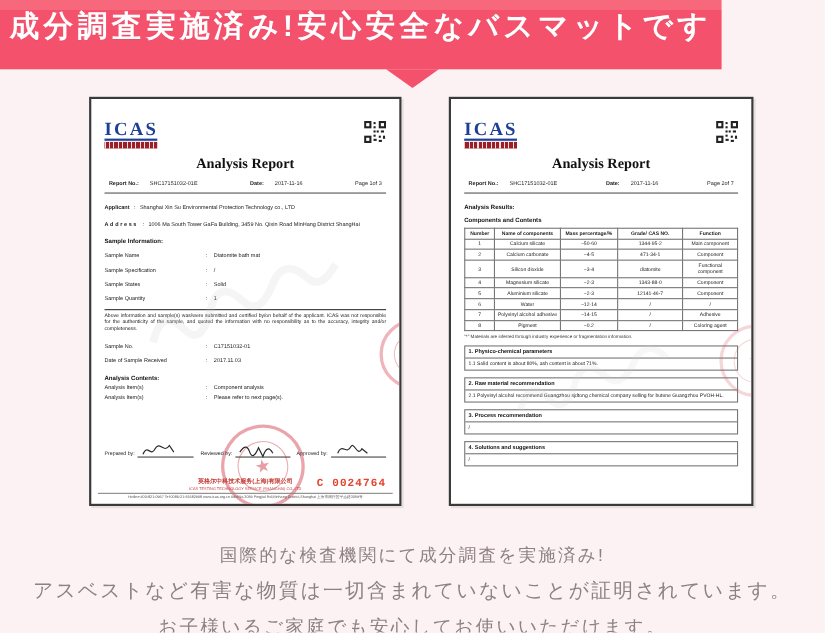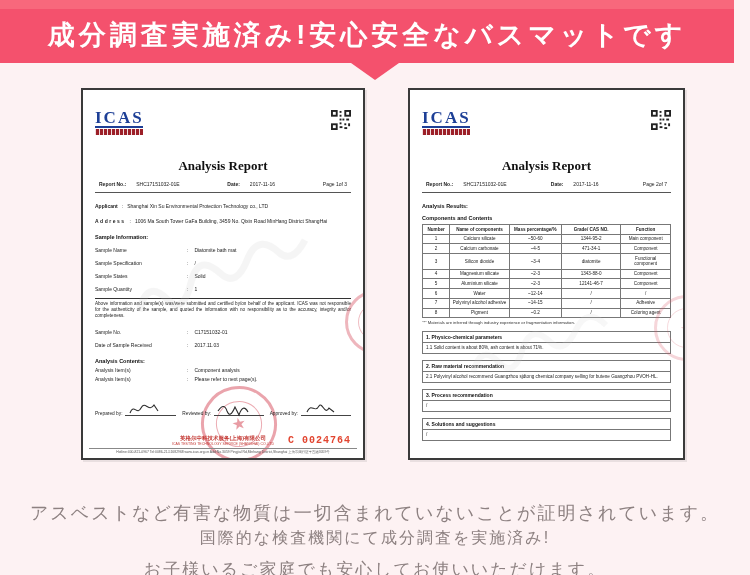--- a/index.html
+++ b/index.html
@@ -3,23 +3,23 @@
 <meta charset="utf-8">
 <style>
   html,body{margin:0;padding:0;}
   body{
     width:750px;height:575px;position:relative;overflow:hidden;
     background:#fdf2f3;
     font-family:"Liberation Sans","DejaVu Sans",sans-serif;
   }
   
   .banner{
-    position:absolute;left:0;top:0;width:734px;height:63px;
+    position:absolute;left:0;top:0;width:656px;height:63px;
     background:linear-gradient(180deg,#f8687c 0px,#f8687c 9px,#f4516d 9px);
-    display:flex;align-items:center;justify-content:center;
+    display:flex;justify-content:center;
   }
   .banner-text{
     color:#ffffff;font-size:27px;font-weight:800;letter-spacing:4px;
     padding-top:6px;white-space:nowrap;
     text-shadow:0 1px 0 rgba(0,0,0,0.04);
   }
   .banner-triangle{
     position:absolute;left:351px;top:63px;width:0;height:0;
     border-left:24px solid transparent;border-right:24px solid transparent;
     border-top:17px solid #f4516d;
@@ -41,21 +41,21 @@
     color:#1d3f96;font-size:17px;font-weight:bold;letter-spacing:2px;
     border-bottom:2px solid #1d3f96;line-height:16px;display:block;width:48px;
   }
   .icas-bar{
     margin-top:1px;width:48px;height:6px;background:#9c1f28;
     background-image:repeating-linear-gradient(90deg,rgba(255,255,255,0.85) 0 1px,transparent 1px 4px);
   }
   .qr{width:20px;height:20px;}
   .cert-title{
     text-align:center;font-family:"Liberation Serif","DejaVu Serif",serif;
-    font-weight:bold;font-size:13px;margin-top:18px;color:#111;
+    font-weight:bold;font-size:13px;margin-top:1px;color:#111;
   }
   .report-row{
     display:flex;align-items:baseline;font-size:5px;color:#222;
     margin-top:7px;padding:0 4px;
   }
   .report-row .lbl{font-weight:bold;}
   .report-row .gap1{width:10px;}
   .report-row .gap2{flex:1;}
   .hr{border-top:1px solid #555;margin-top:5px;}
   .kv{font-size:5px;color:#222;display:flex;}
@@ -439,16 +439,16 @@
     </g>
   </svg>
 
   <div class="stamp stamp-edge-right">
       <div class="inner">★</div>
     </div>
 
 </div>
 
 <div class="bottom-text">
+  <div class="bt-line bt-1">国際的な検査機関にて成分調査を実施済み!</div>
   <div class="bt-line bt-2">アスベストなど有害な物質は一切含まれていないことが証明されています。</div>
-  <div class="bt-line bt-1">国際的な検査機関にて成分調査を実施済み!</div>
   <div class="bt-line bt-3">お子様いるご家庭でも安心してお使いいただけます。</div>
 </div>
 
 </body></html>

